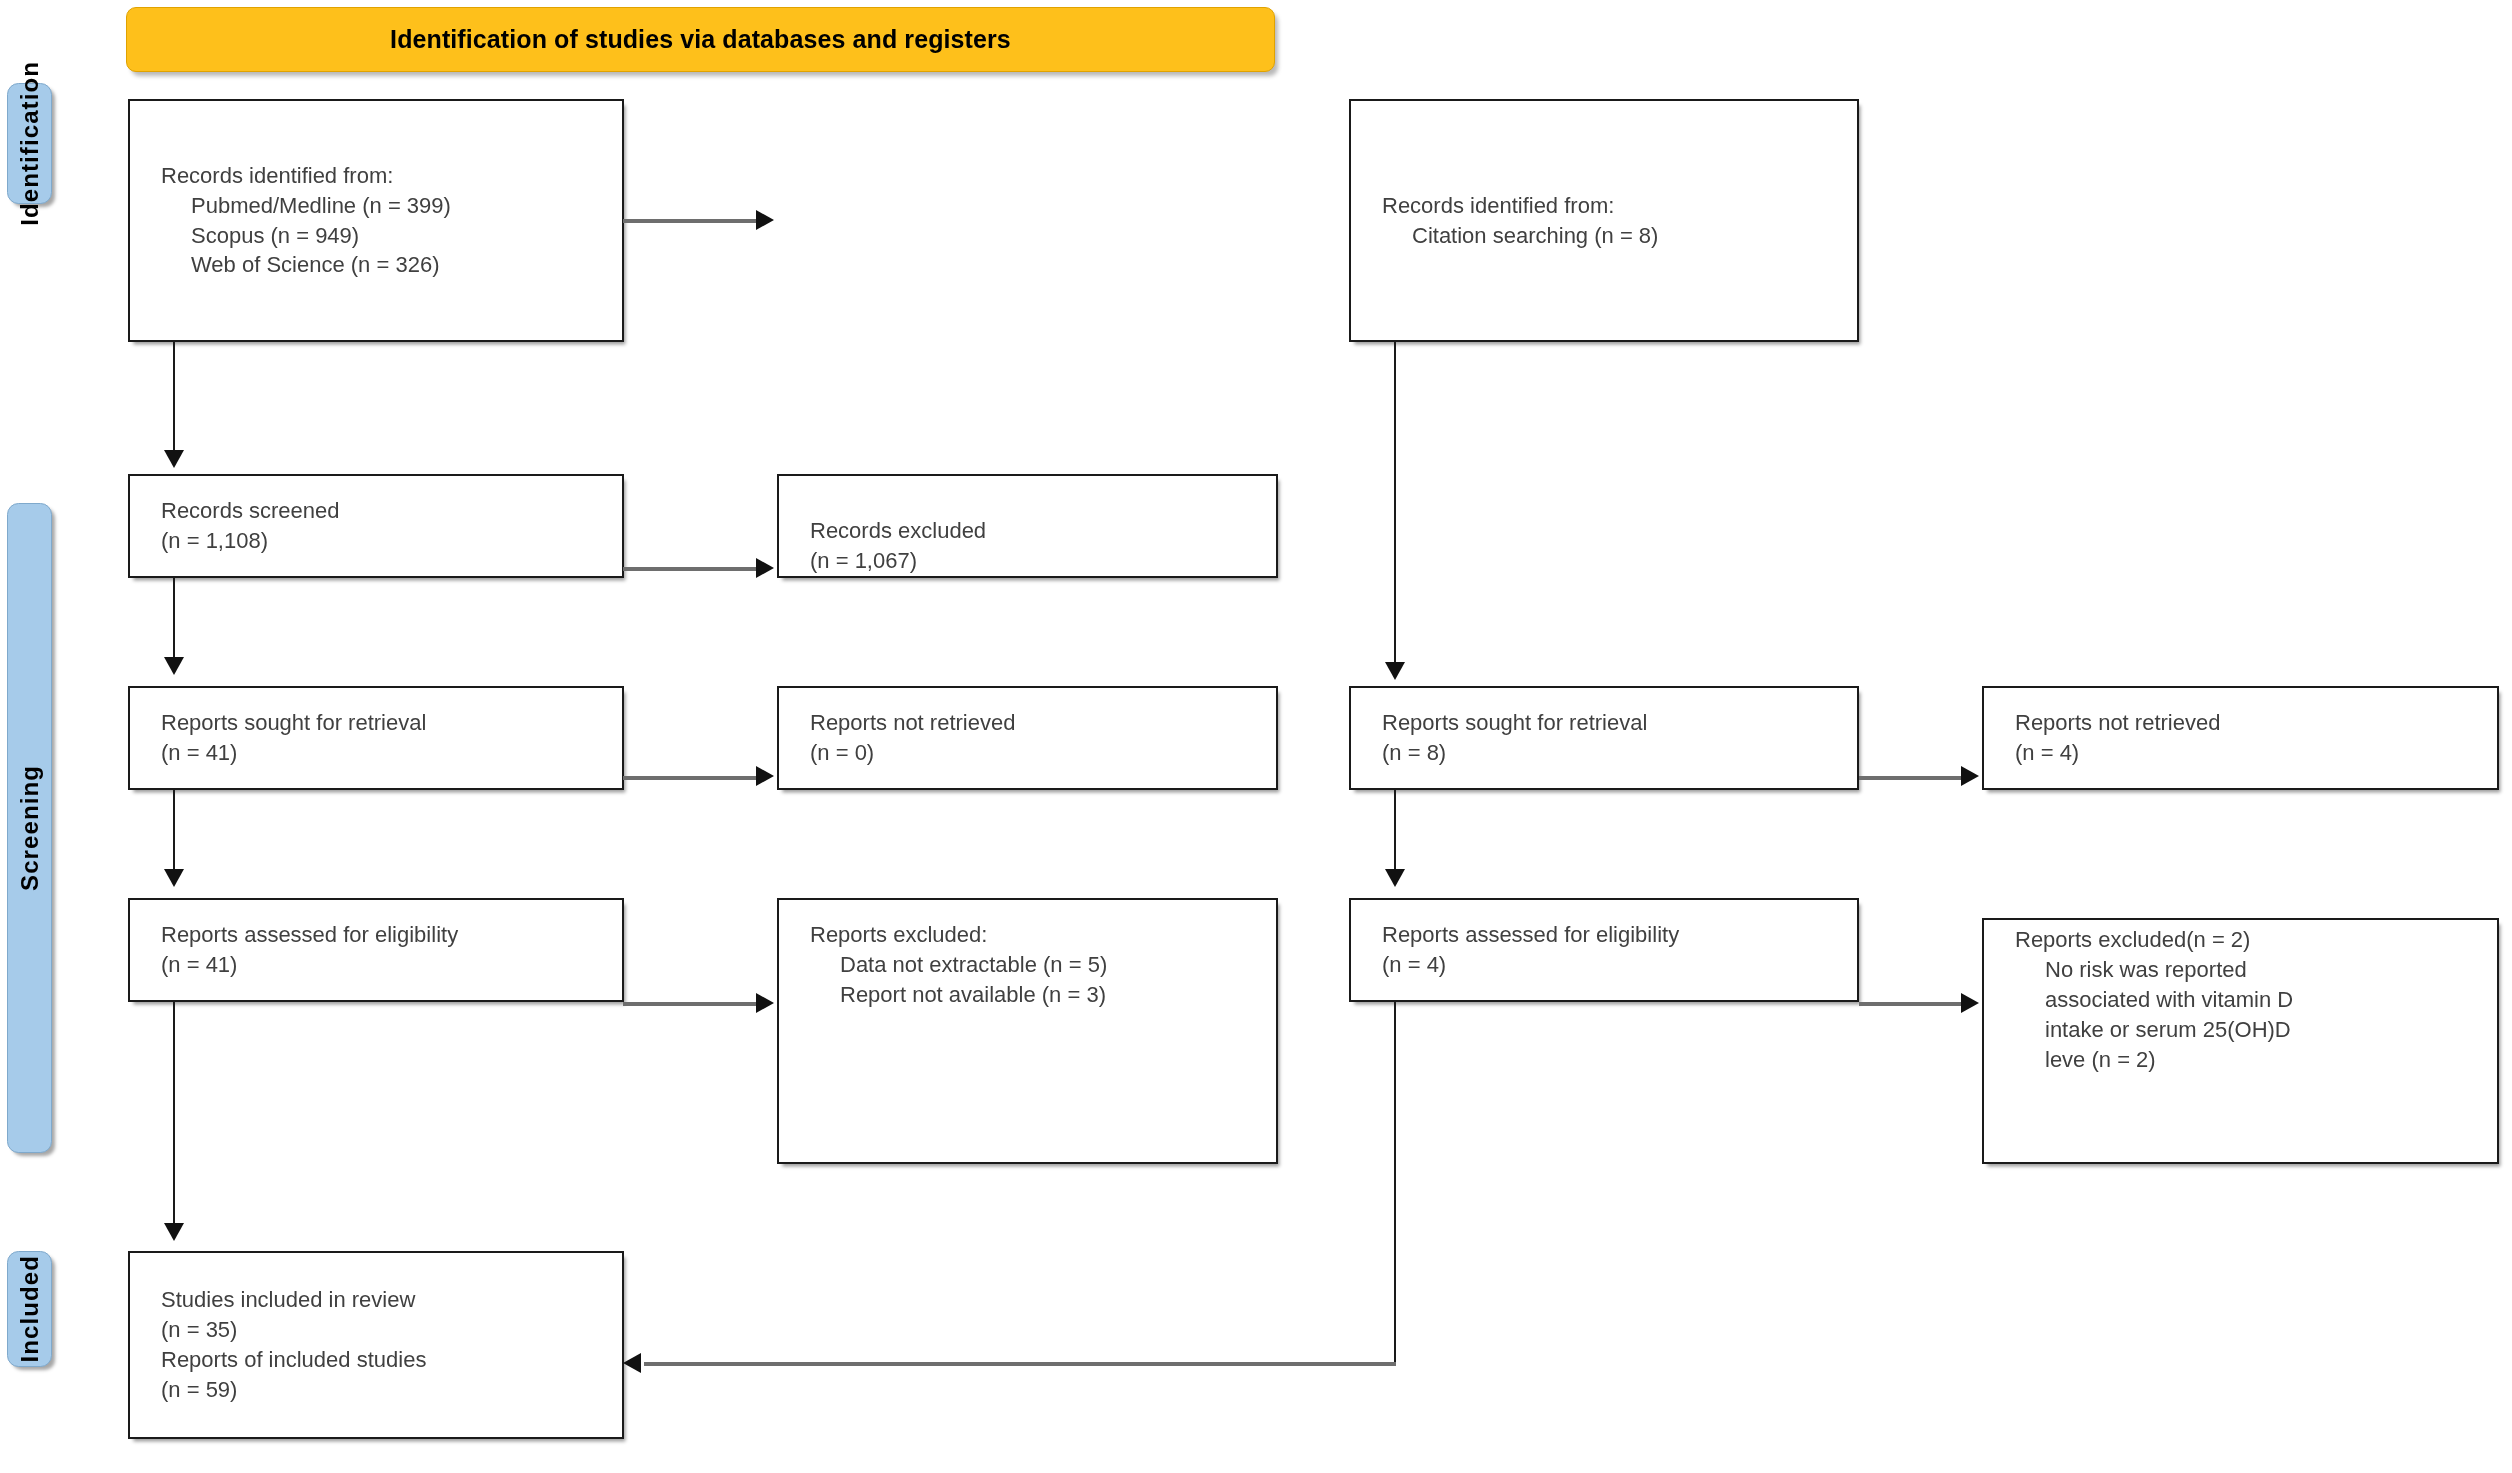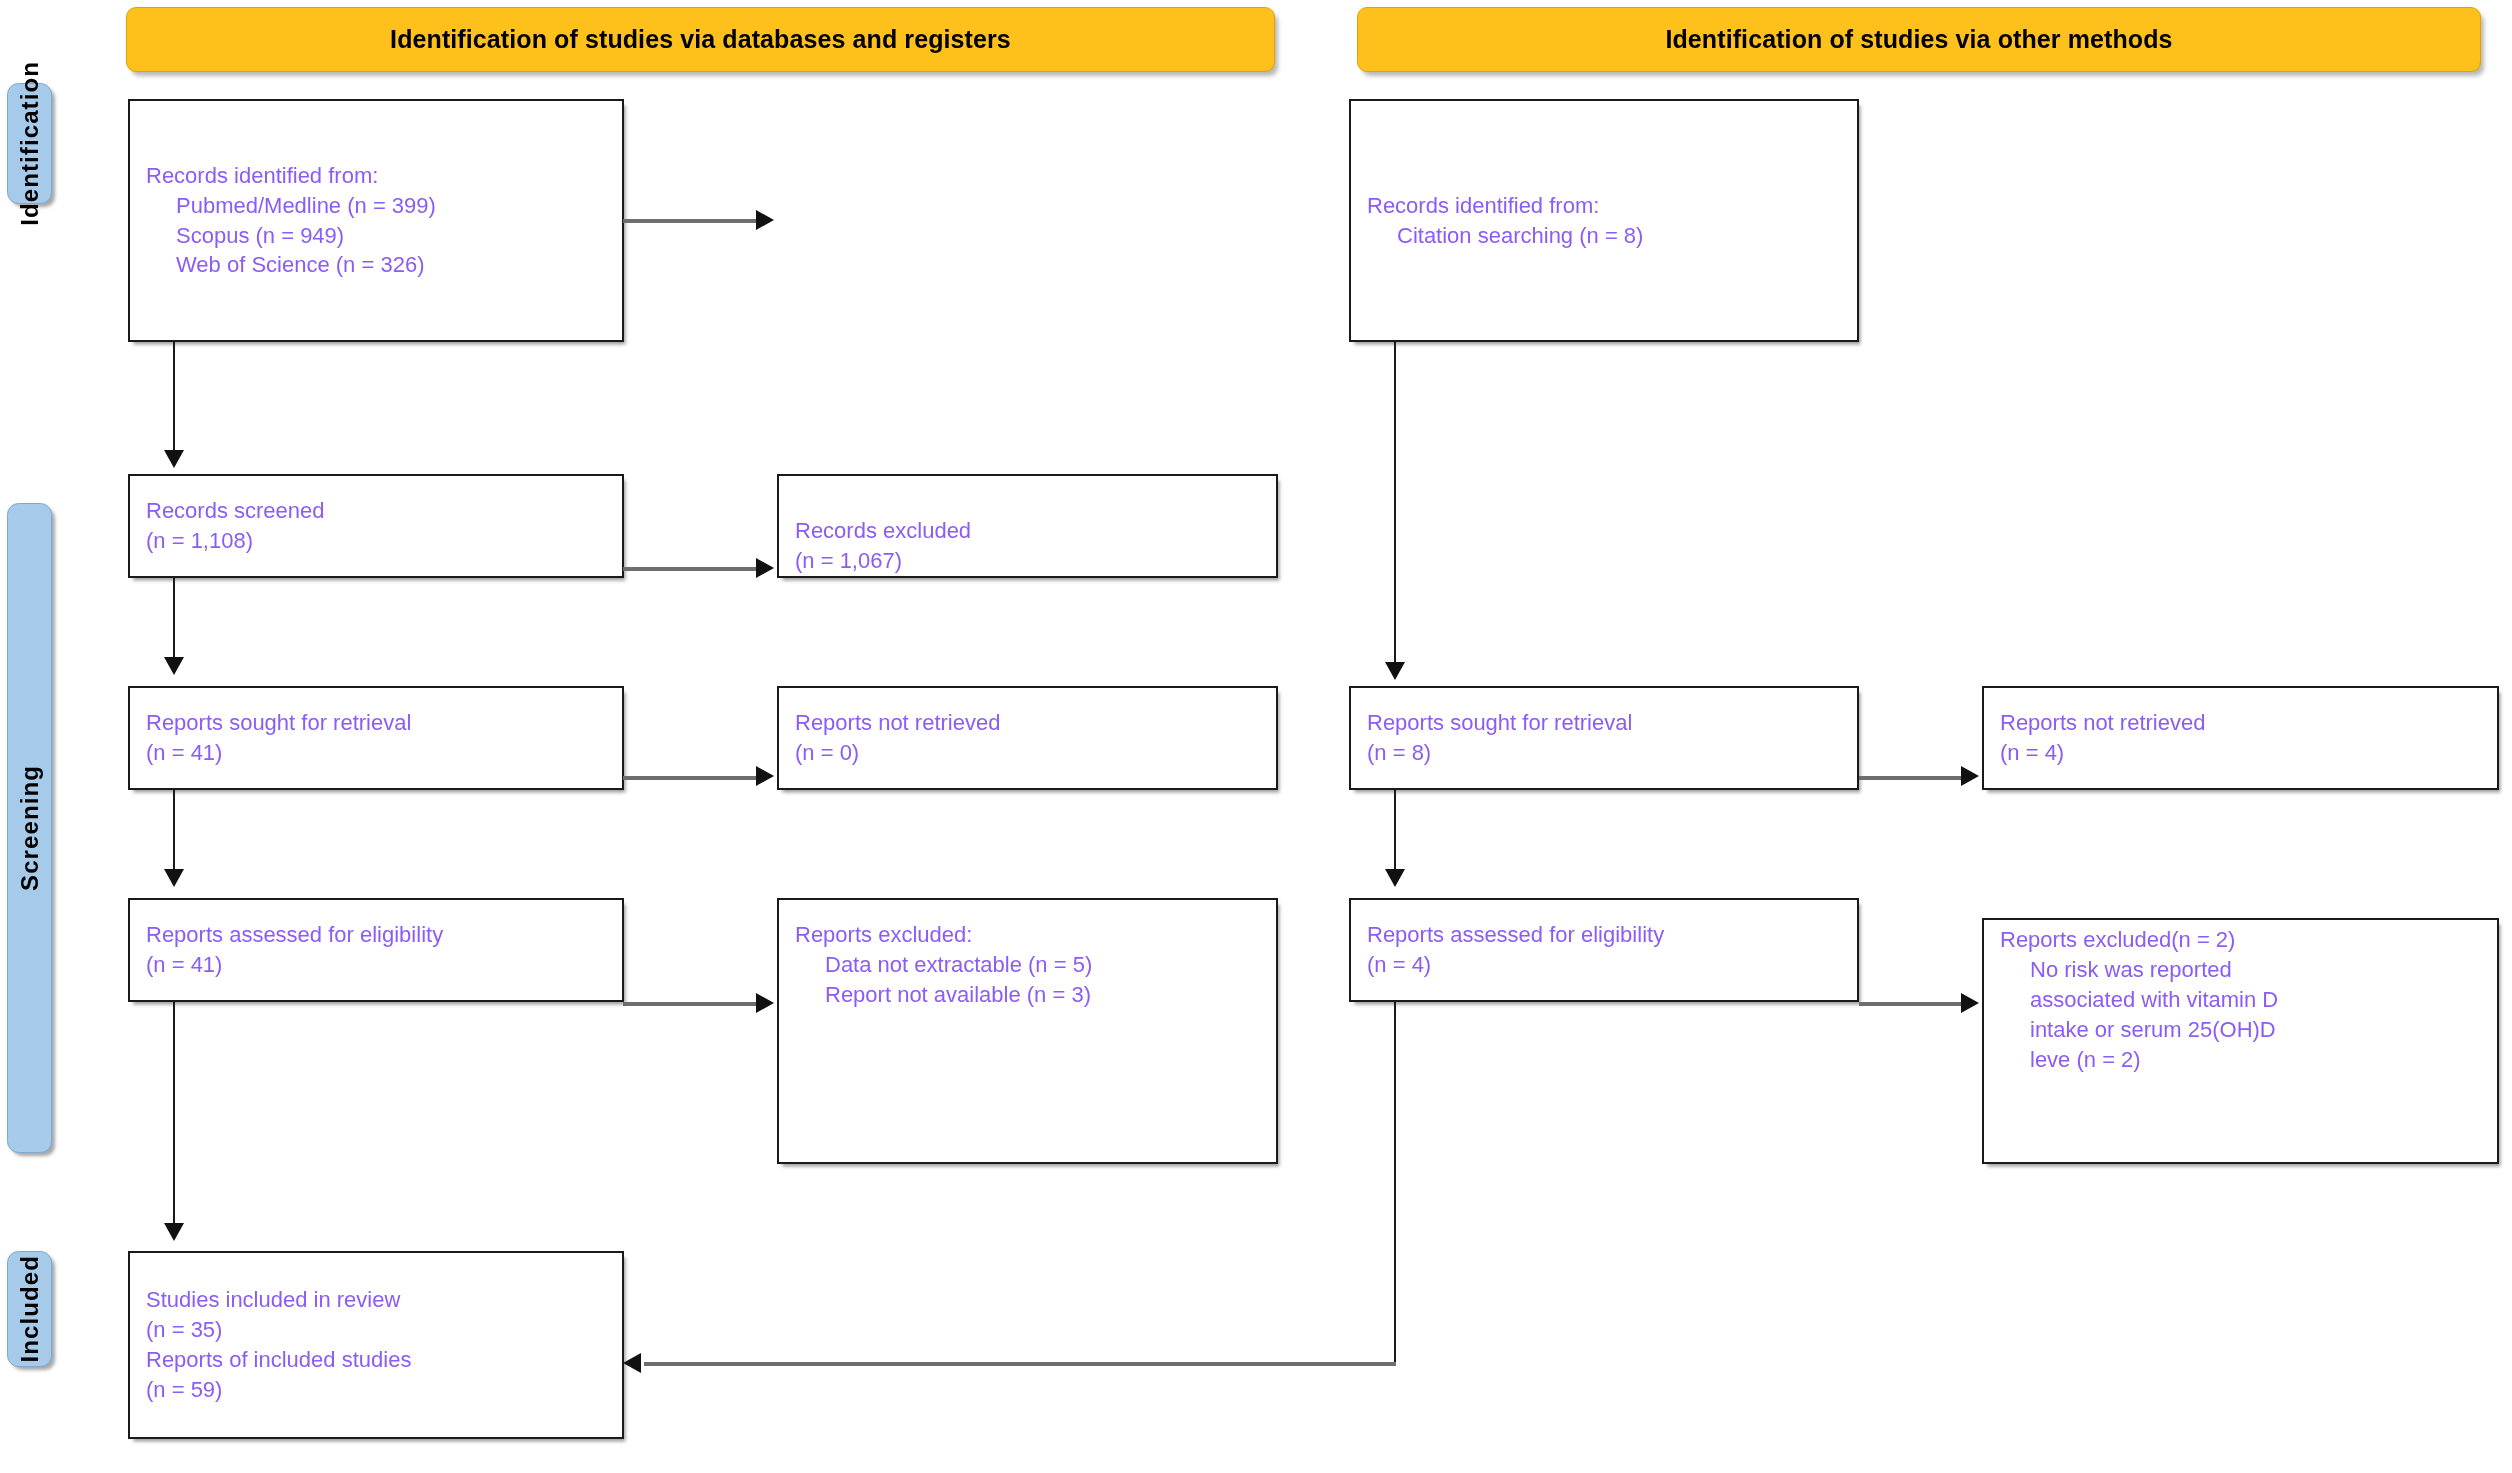--- a/index.html
+++ b/index.html
@@ -67,22 +67,23 @@
     box-shadow:3.6px 4.3px 3.6px -1.4px rgba(0,0,0,0.40);
     box-sizing:border-box;
     display:flex;
     flex-direction:column;
     justify-content:center;
     padding:0 16px;
   }
   .box-text{
     font-size:22px;
     line-height:1.36;
-    color:#8b5cf6;
+    color:#404040;
     white-space:pre-wrap;
+    margin-left:15px;
   }
   .box-text .ind{ padding-left:30px; display:block; }
   .box-text em{ font-style:italic; }
 
   
   .hline{
     position:absolute;
     height:3.6px;
     background:#6e6e6e;
   }
@@ -115,23 +116,20 @@
 </style>
 </head>
 <body>
 
 <div id="page">
 
   <div class="banner" style="left:126px; top:7.2px; width:1149px; height:65px;">
     <span class="banner-label">Identification of studies via databases and registers</span>
   </div>
 
-  <div class="banner" style="left:1357px; top:7.2px; width:1124px; height:65px;">
-    <span class="banner-label">Identification of studies via other methods</span>
-  </div>
 
   <div class="stage" style="left:7.2px; top:83px; width:45px; height:121px;">
     <span class="stage-label">Identification</span>
   </div>
 
   <div class="stage" style="left:7.2px; top:503px; width:45px; height:650px;">
     <span class="stage-label">Screening</span>
   </div>
 
   <div class="stage" style="left:7.2px; top:1251px; width:45px; height:116px;">

